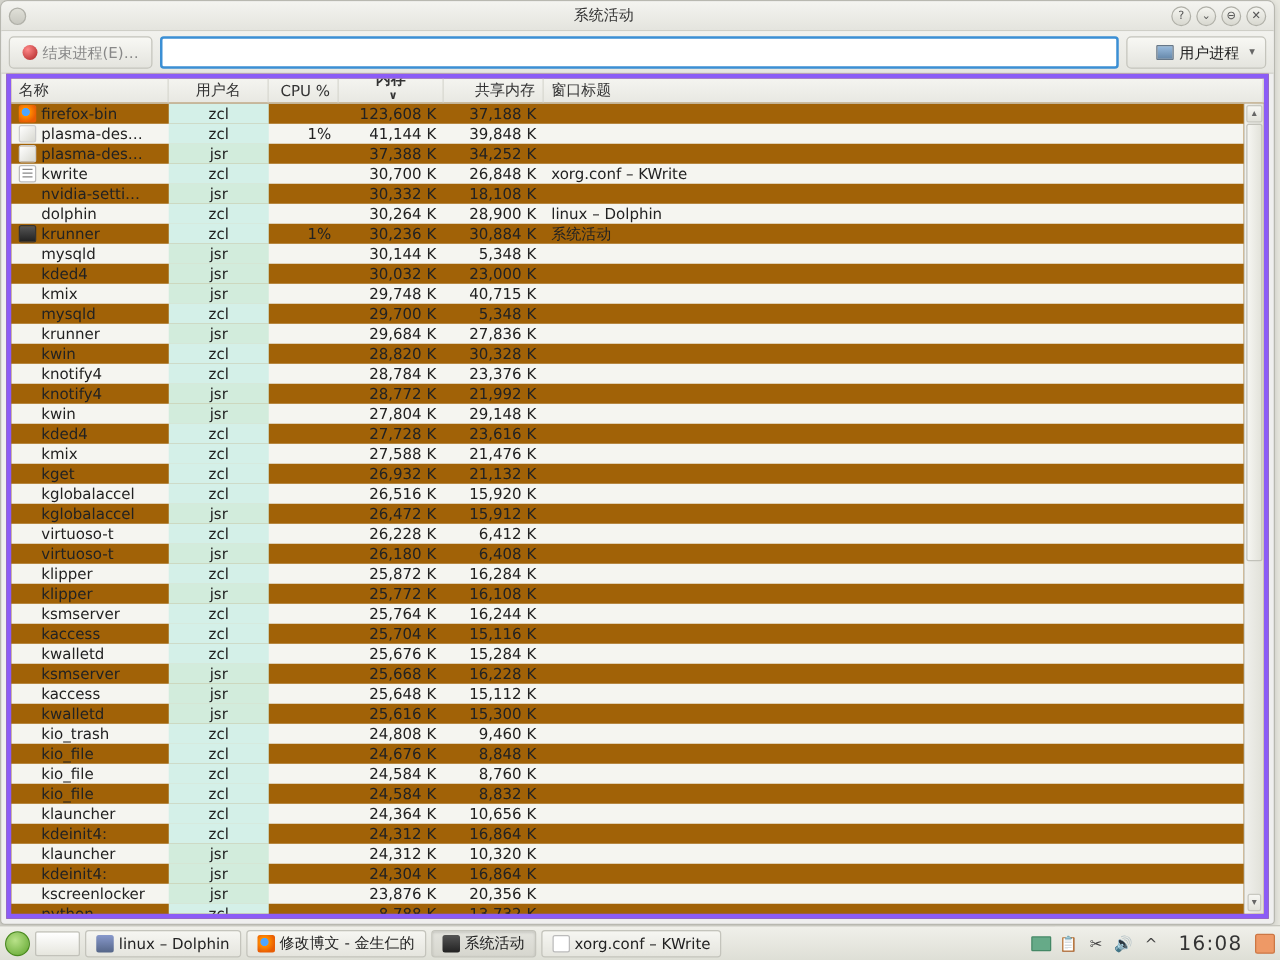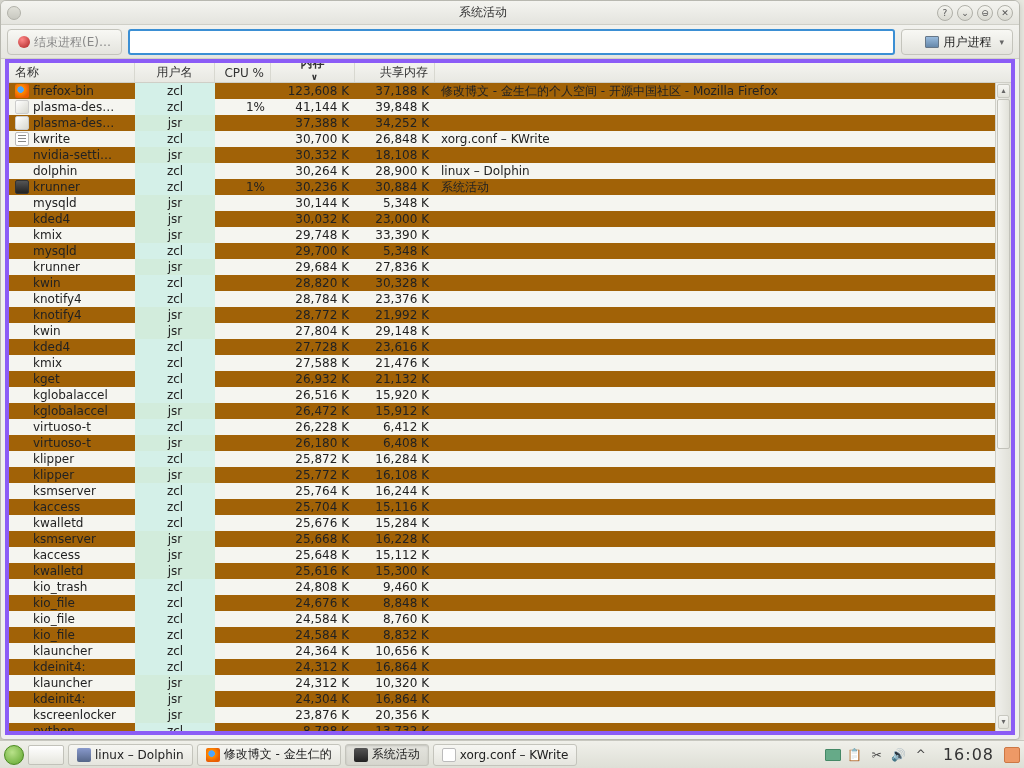--- a/index.html
+++ b/index.html
@@ -121,32 +121,34 @@
         <div class="th col-cpu">
             <span>CPU %</span>
           </div>
         <div class="th col-mem sort">
             <span>内存</span>
             <span class="arrow">∨</span>
           </div>
         <div class="th col-shm">
             <span>共享内存</span>
           </div>
+        <div class="th col-title">
+            <span>窗口标题</span>
+          </div>
       </div>
       <div class="tbody" id="tbody">
           <div class="row">
             <div class="cell name">
               <span class="picon pi-firefox"></span>
               <span>firefox-bin</span>
             </div>
             <div class="cell user user-zcl">zcl</div>
             <div class="cell cpu"></div>
             <div class="cell mem">123,608 K</div>
             <div class="cell shm">37,188 K</div>
-            <div class="cell title">修改博文 - 金生仁的个人空间 - 开源中国社区 - Mozilla Firefox</div>
           </div>
           <div class="row alt">
             <div class="cell name">
               <span class="picon pi-plasma"></span>
               <span>plasma-des…</span>
             </div>
             <div class="cell user user-zcl">zcl</div>
             <div class="cell cpu">1%</div>
             <div class="cell mem">41,144 K</div>
             <div class="cell shm">39,848 K</div>
@@ -230,21 +232,21 @@
             <div class="cell title"></div>
           </div>
           <div class="row alt">
             <div class="cell name">
               <span class="picon pi-none"></span>
               <span>kmix</span>
             </div>
             <div class="cell user user-jsr">jsr</div>
             <div class="cell cpu"></div>
             <div class="cell mem">29,748 K</div>
-            <div class="cell shm">33,390 K</div>
+            <div class="cell shm">40,715 K</div>
             <div class="cell title"></div>
           </div>
           <div class="row">
             <div class="cell name">
               <span class="picon pi-none"></span>
               <span>mysqld</span>
             </div>
             <div class="cell user user-zcl">zcl</div>
             <div class="cell cpu"></div>
             <div class="cell mem">29,700 K</div>

